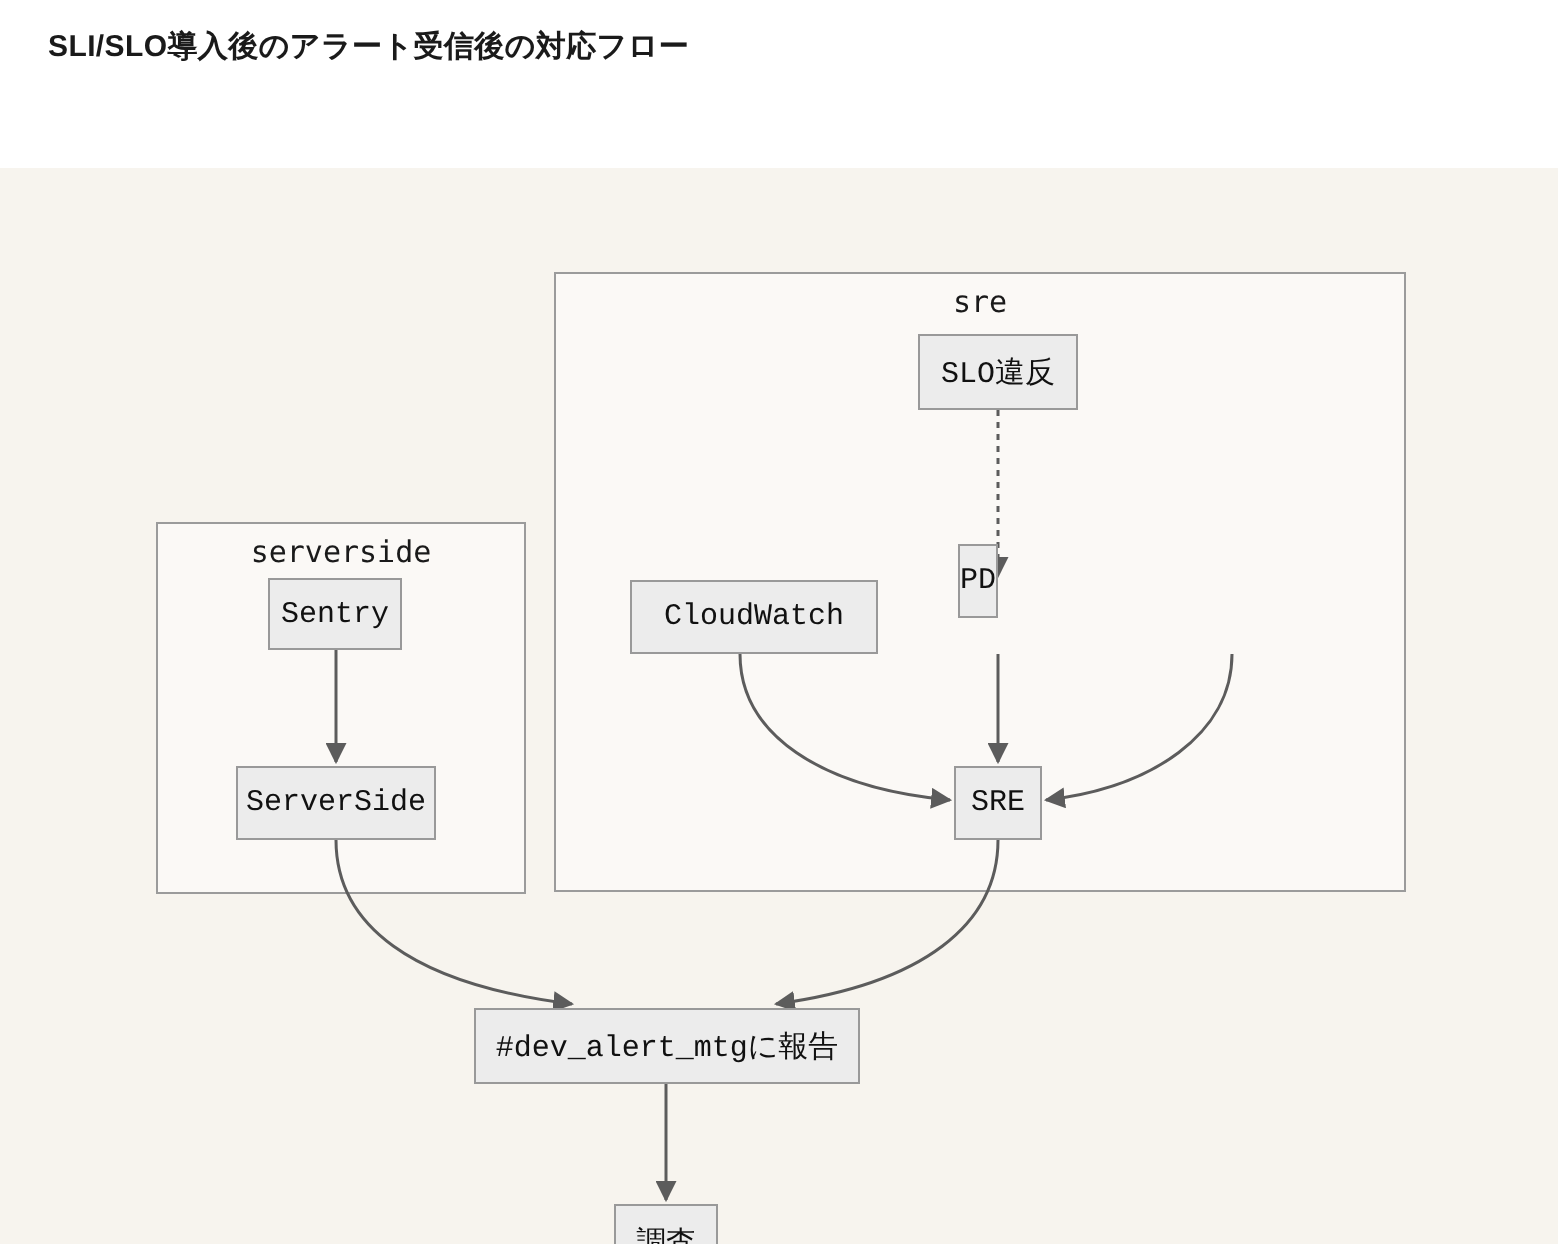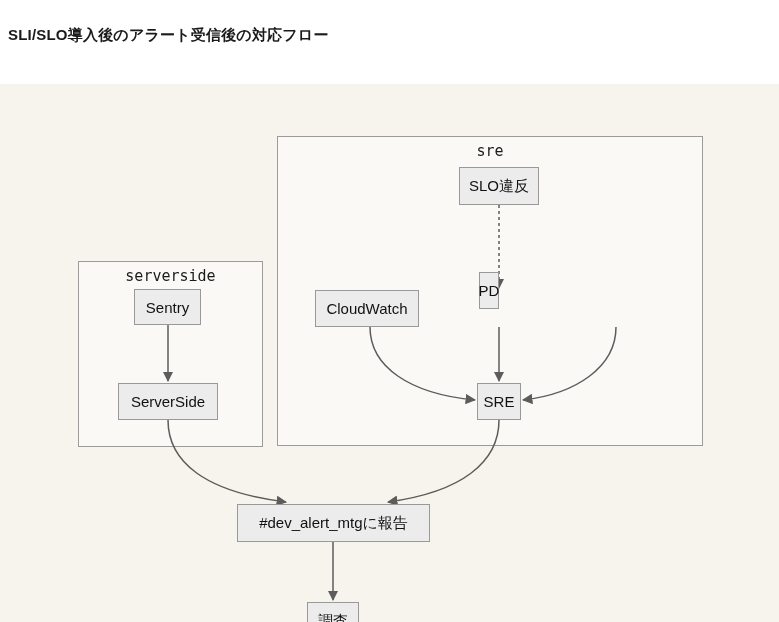--- a/index.html
+++ b/index.html
@@ -5,24 +5,24 @@
   * { margin: 0; padding: 0; box-sizing: border-box; }
   html, body {
     width: 779px; height: 622px;
     background: #ffffff;
     font-family: "Liberation Sans", sans-serif;
     overflow: hidden;
   }
   .page { position: relative; width: 779px; height: 622px; }
 
   .title-bar {
-    position: absolute; left: 0; top: 16px; width: 779px; height: 38px;
+    position: absolute; left: 0; top: 4px; width: 779px; height: 38px;
     background: #ffffff;
     display: flex; align-items: center;
-    padding-left: 8px;
+    padding-left: 24px;
   }
   .page-title {
     font-size: 15px; font-weight: bold; color: #1a1a1a;
     letter-spacing: 0.2px;
   }
 
   .canvas {
     position: absolute; left: 0; top: 38px; width: 779px; height: 584px;
     background: #f7f4ee;
     margin-top: 46px;
@@ -47,26 +47,26 @@
     pointer-events: none;
   }
   .edge { fill: none; stroke: #5c5c5c; stroke-width: 1.5; }
   .edge.dotted { stroke-dasharray: 3 3; }
 
   .node {
     position: absolute;
     background: #ececec;
     border: 1px solid #999999;
     display: flex; align-items: center; justify-content: center;
-    font-family: Liberation Sans, sans-serif;
+    font-family: Liberation Mono, monospace;
     font-size: 15px; color: #111111;
     white-space: nowrap;
   }
   .n-slo        { left: 459px; top:  83px; width:  80px; height: 38px; }
-  .n-cloudwatch { left: 315px; top: 206px; width: 104px; height: 37px; justify-content: center; }
+  .n-cloudwatch { left: 315px; top: 206px; width: 124px; height: 37px; justify-content: center; }
   .n-pd         { left: 479px; top: 188px; width:  20px; height: 37px; }
   .n-newrelic   { left: 572px; top: 206px; width:  88px; height: 37px; }
   .n-sre        { left: 477px; top: 299px; width:  44px; height: 37px; }
   .n-sentry     { left: 134px; top: 205px; width:  67px; height: 36px; }
   .n-serverside { left: 118px; top: 299px; width: 100px; height: 37px; }
   .n-report     { left: 237px; top: 420px; width: 193px; height: 38px; }
   .n-investigate{ left: 307px; top: 518px; width:  52px; height: 38px; }
 
   .bottom-bar {
     position: absolute; left: 62px; right: 0; bottom: 0; height: 10px;

